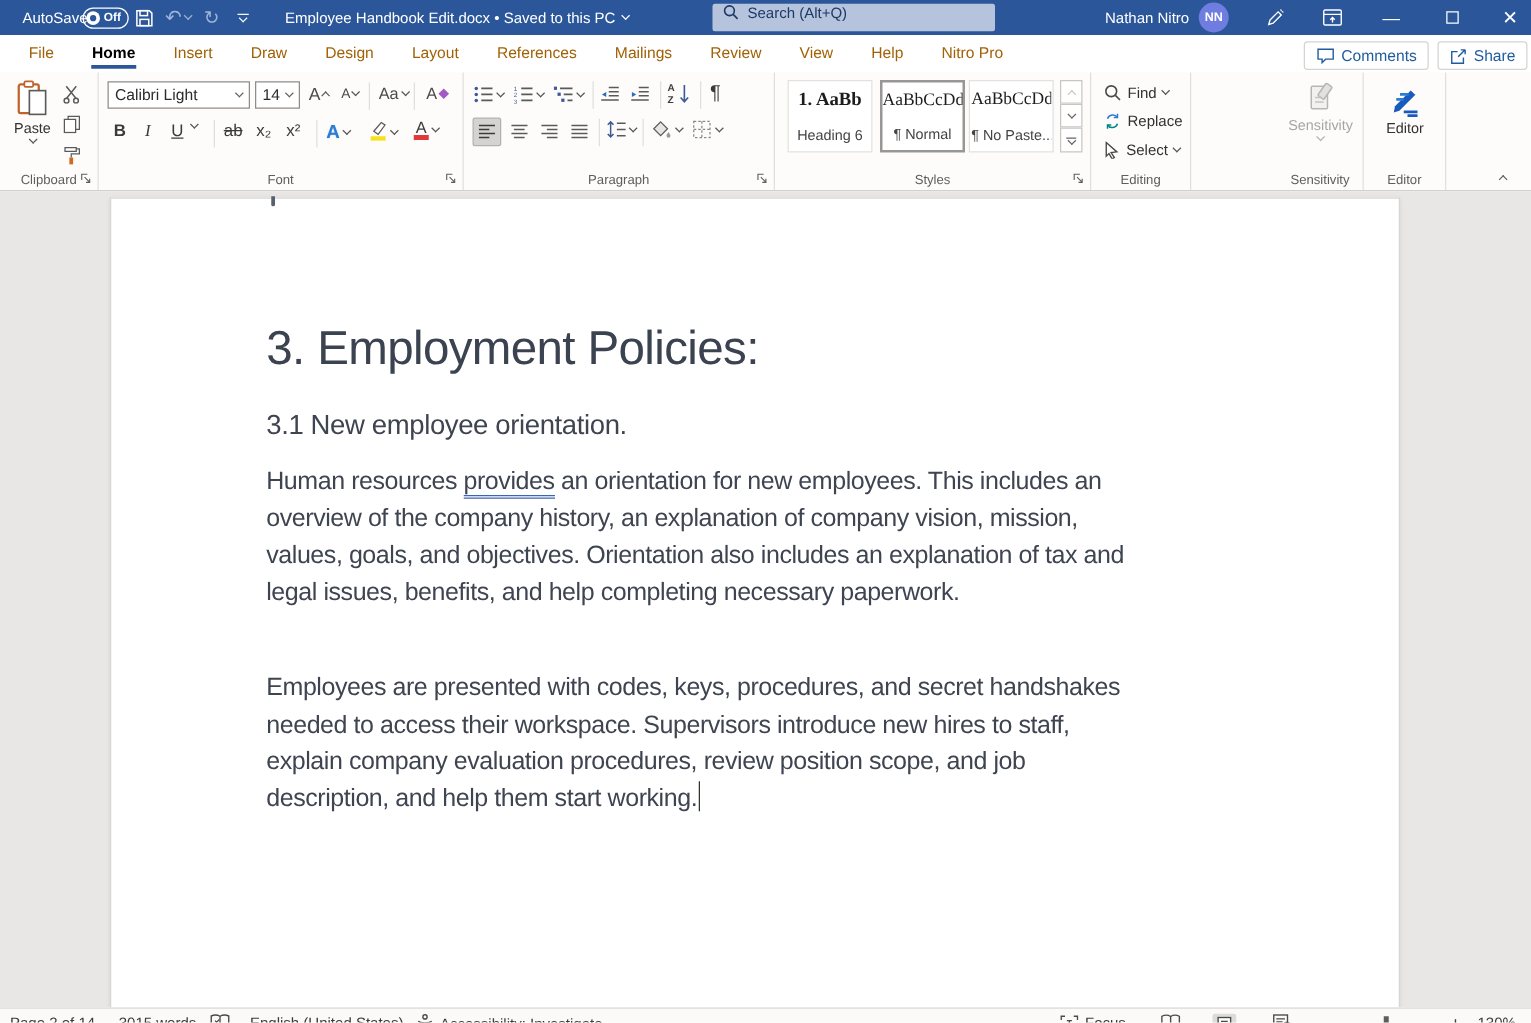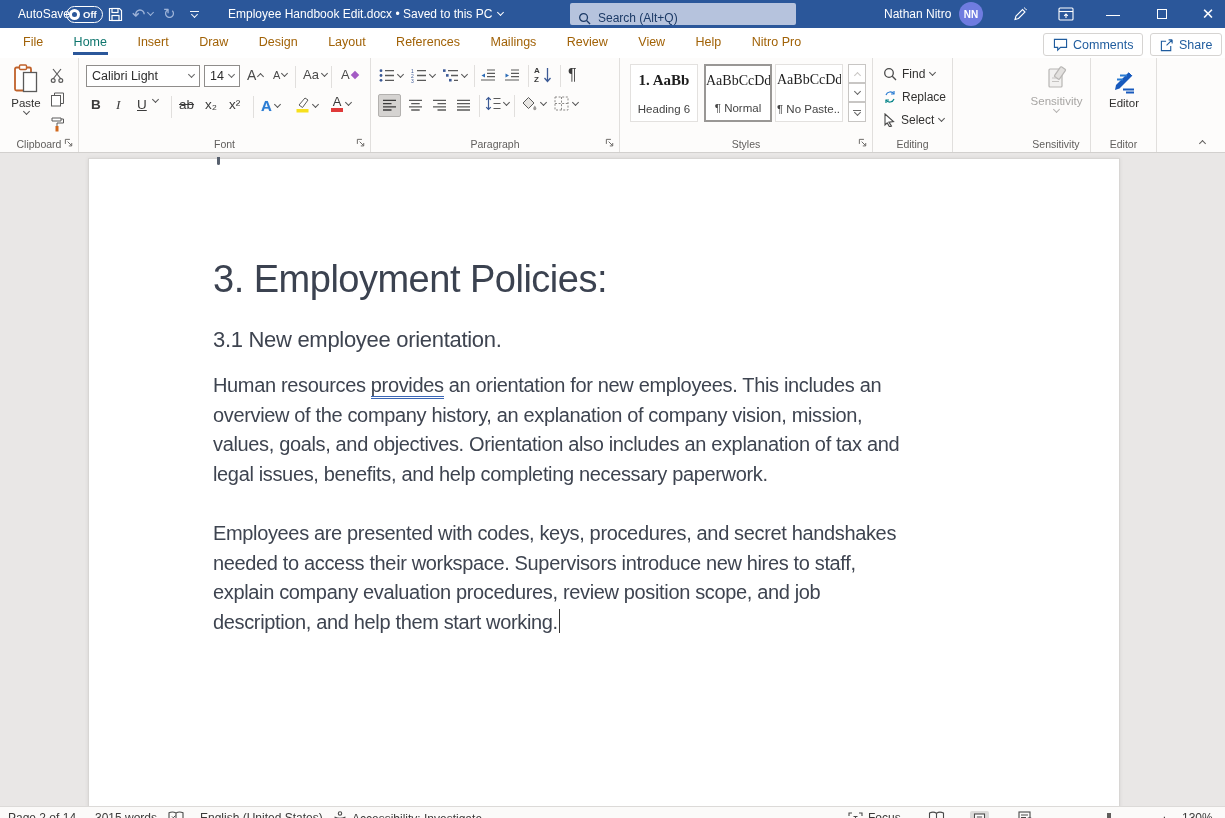--- a/index.html
+++ b/index.html
@@ -8,31 +8,31 @@
 
   
   .titlebar{position:absolute;left:0;top:0;width:1225px;height:28px;background:#2b579a;color:#fff;font-size:12px}
   .tb{position:absolute;top:0;height:28px;display:flex;align-items:center;color:#fff;white-space:nowrap}
   .autosave-pill{width:37px;height:17px;border:1px solid #fff;border-radius:9px;display:flex;align-items:center;gap:3px;padding:0 4px 0 2px}
   .knob{width:11px;height:11px;border-radius:50%;background:#fff;position:relative;flex:none}
   .knob::after{content:"";position:absolute;inset:3px;border-radius:50%;background:#2b579a}
   .autosave-pill .st{font-size:9.5px;font-weight:bold}
   .qat{opacity:.95}
   .disabledq{color:#9db3d8}
-  .searchbox{position:absolute;left:570px;top:3px;width:226px;height:22px;background:#b6c3dd;border-radius:2px;display:flex;align-items:flex-end;padding:0 8px;gap:7px}
+  .searchbox{position:absolute;left:570px;top:3px;width:226px;height:22px;background:#b6c3dd;border-radius:2px;display:flex;align-items:flex-start;padding:0 8px;gap:7px}
   .searchbox input{border:none;background:transparent;outline:none;font-size:12px;color:#16325c;width:170px;font-family:"Liberation Sans",sans-serif}
   .searchbox input::placeholder{color:#1c3a66;opacity:1}
   .avatar{width:24px;height:24px;border-radius:50%;background:#6f7ce0;display:flex;align-items:center;justify-content:center;font-size:10px;font-weight:bold;color:#fff}
   .winbtn{width:34px;justify-content:center;display:flex;font-size:14px}
   .maxbox{width:10px;height:10px;border:1px solid #fff;display:inline-block}
 
   
   .tabrow{position:absolute;left:0;top:28px;width:1225px;height:30px;background:#fff}
   .tab{position:relative;display:inline-block;padding:7px 13px 6px;font-size:12.5px;color:#a16207;cursor:default}
-  .tab.active{font-weight:normal;color:#0f766e}
+  .tab.active{font-weight:bold;color:#000000}
   .tab.active::after{content:"";position:absolute;left:12px;right:12px;bottom:0;height:3px;background:#2b579a}
   .topbtn{position:absolute;top:5px;height:23px;border:1px solid #d6d4d2;border-radius:3px;display:flex;align-items:center;gap:5px;padding:0 9px;font-size:12.5px;color:#1f5c9e;background:#fff}
 
   
   .ribbon{position:absolute;left:0;top:58px;width:1225px;height:95px;background:#fdfcfb;border-bottom:1px solid #d2d0ce}
   .grp{position:absolute;top:0;height:94px;border-right:1px solid #e1dfdd}
   .grp-label{position:absolute;bottom:2px;left:0;right:0;text-align:center;font-size:10.5px;color:#605e5c;white-space:nowrap}
   .launcher{position:absolute;bottom:4px;right:4px;line-height:0}
   .chev{display:inline-block;width:5px;height:5px;border-right:1.4px solid currentColor;border-bottom:1.4px solid currentColor;transform:rotate(45deg);margin-top:-3px}
   .chev.up{transform:rotate(225deg);margin-top:3px}
@@ -473,21 +473,21 @@
 
 <div class="docarea">
   <div class="page">
     <span class="remnant"></span>
     <div class="dtext h1" style="top:97px">3. Employment Policies:</div>
     <div class="dtext sub" style="top:166px">3.1 New employee orientation.</div>
     <div class="dtext para" style="top:212px"><span>Human resources </span><span class="gram">provides</span><span> an orientation for new employees. This includes an
 overview of the company history, an explanation of company vision, mission,
 values, goals, and objectives. Orientation also includes an explanation of tax and
 legal issues, benefits, and help completing necessary paperwork.</span></div>
-    <div class="dtext para" style="top:360px"><span>Employees are presented with codes, keys, procedures, and secret handshakes
+    <div class="dtext para" style="top:377px"><span>Employees are presented with codes, keys, procedures, and secret handshakes
 needed to access their workspace. Supervisors introduce new hires to staff,
 explain company evaluation procedures, review position scope, and job
 description, and help them start working.</span><span class="caret"></span></div>
   </div>
 </div>
 
 <div class="statusbar">
   <div class="sb" style="left:8px">Page 2 of 14</div>
   <div class="sb" style="left:95px">3015 words</div>
   <div class="sb" style="left:168px">

